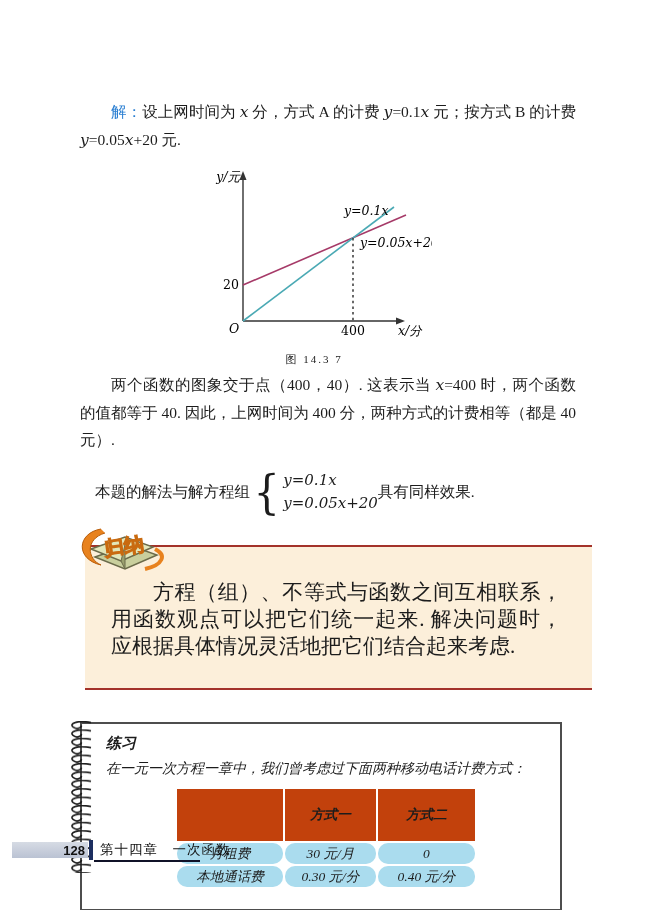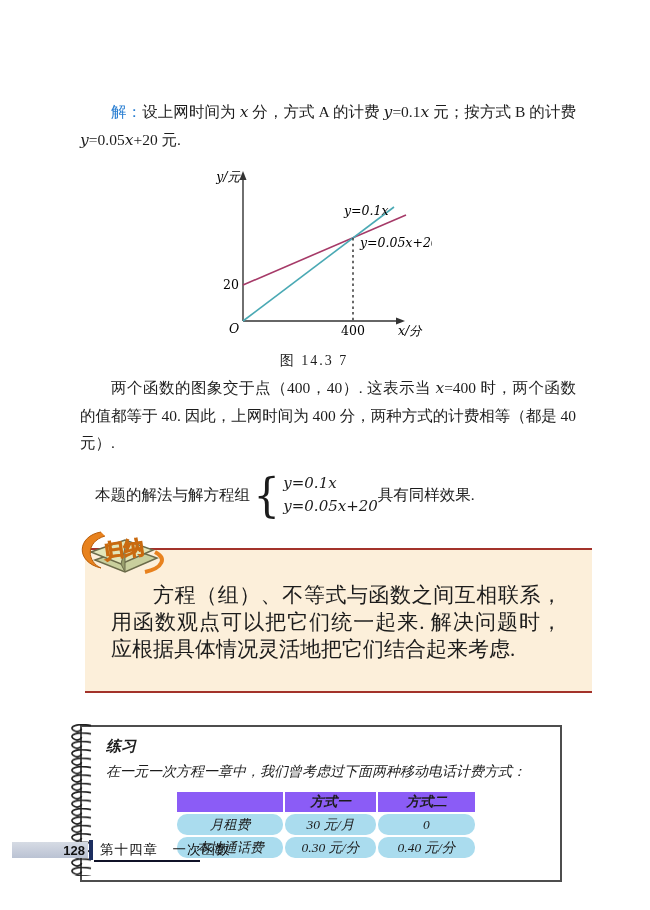--- a/index.html
+++ b/index.html
@@ -9,21 +9,21 @@
 
   
   .content{position:absolute;left:64px;top:82px;width:528px;}
   .para{margin:16px;font-size:15.5px;line-height:27px;text-align:justify;}
   .indent{text-indent:2em;}
   .seg-blue{color:#2b7fd2;}
   .seg-var{font-style:italic;font-family:"DejaVu Serif",serif;}
 
   
   .figure-wrap{margin:2px 0 0 130px;width:240px;}
-  .figure-caption{margin-top:6px;text-align:center;font-size:14px;letter-spacing:2px;}
+  .figure-caption{margin-top:6px;text-align:center;font-size:11px;letter-spacing:2px;}
   svg text{font-family:"DejaVu Serif",serif;}
   .axis-label{font-size:12.5px;font-style:italic;}
   .tick-label{font-size:12.5px;}
   .line-label{font-size:12.5px;font-style:italic;}
 
   
   .method-row{display:flex;align-items:center;margin:6px 0 0 2em;font-size:15.5px;}
   .brace{font-size:46px;font-weight:400;line-height:46px;margin:0 2px 0 2px;
          font-family:"DejaVu Serif",serif;transform:scaleX(.9);}
   .eq-col{display:flex;flex-direction:column;justify-content:center;}
@@ -37,21 +37,21 @@
   .summary-badge{position:absolute;left:-18px;top:-28px;width:112px;height:60px;}
 
   
   .exercise-box{position:relative;margin:32px 30px 0 16px;border:2px solid #4d4d4d;
                 background:#fff;padding:8px 14px 14px 24px;min-height:118px;}
   .coil-rail{position:absolute;left:-15px;top:-3px;}
   .ex-title{font-weight:bold;font-size:15px;margin:2px 0 4px 0;font-style:italic;}
   .ex-text{font-size:14px;line-height:24px;font-style:italic;margin:0;}
   .billing-table{border-collapse:separate;border-spacing:2px;margin:6px auto 6px auto;
                  width:302px;font-size:13.5px;font-style:italic;text-align:center;}
-  .billing-table th{background:#8b5cf6;font-weight:bold;height:17px;padding:1px 4px;}
+  .billing-table th{background:#c2410c;font-weight:bold;height:17px;padding:17px 4px;}
   .billing-table td{background:#aadcee;height:19px;padding:1px 4px;border-radius:10px;}
   .col-a{width:36%;} .col-b{width:31%;} .col-c{width:33%;}
 
   
   .footer{position:absolute;left:12px;top:840px;width:650px;height:30px;}
   .page-num-bar{position:absolute;left:0;top:2px;width:76px;height:16px;
                 background:linear-gradient(180deg,#d6dbe4,#bac2d3);
                 display:flex;align-items:center;justify-content:flex-end;padding-right:3px;
                 box-sizing:border-box;font-family:"Liberation Sans",sans-serif;
                 font-size:13px;font-weight:bold;color:#111;}

